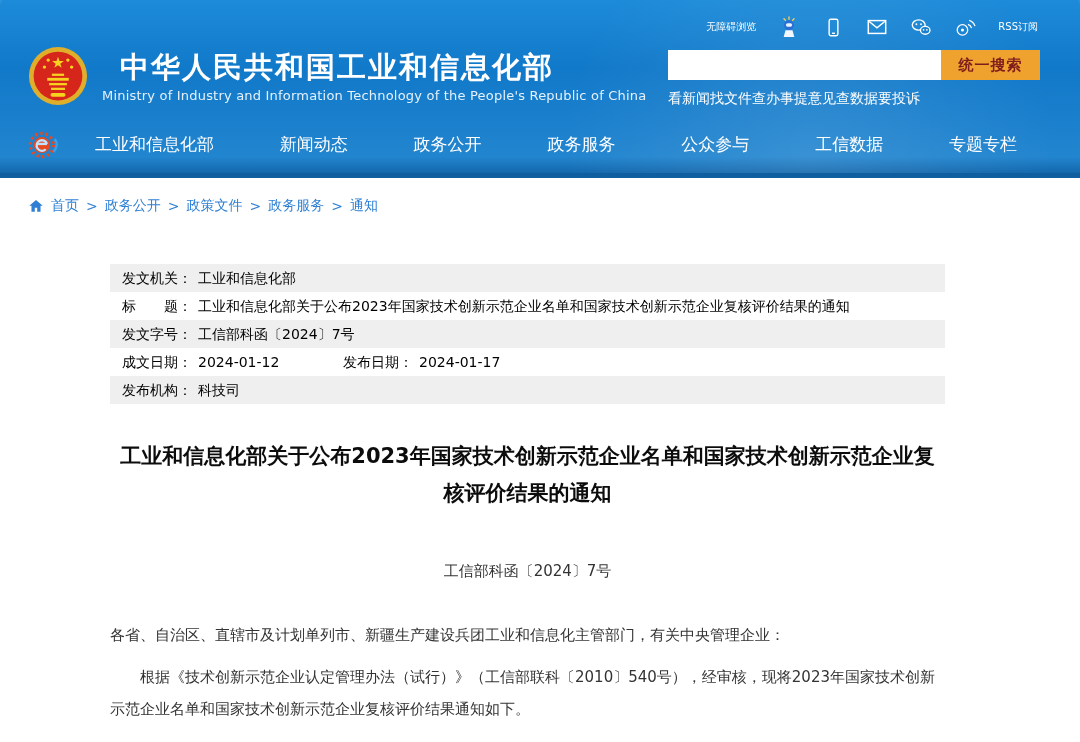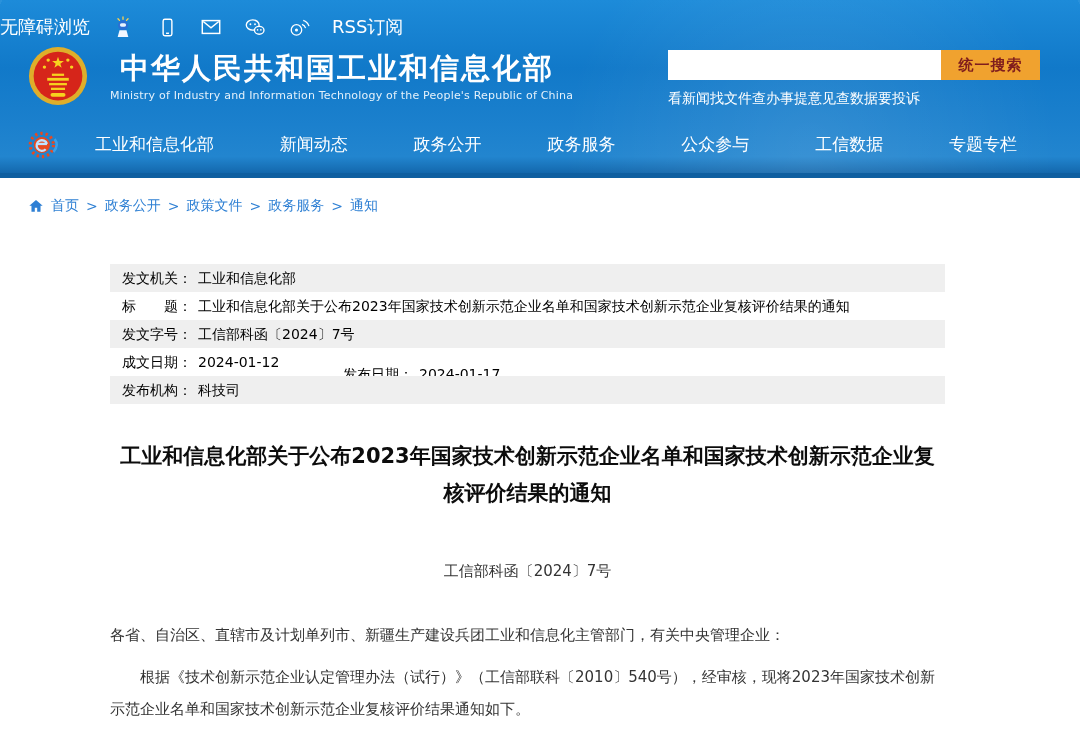--- a/index.html
+++ b/index.html
@@ -12,34 +12,34 @@
     background:linear-gradient(180deg,#1d8bd9 0%,#1179c9 38%,#1b80cd 70%,#2285cf 88%,#0f5fa2 100%);
   }
   .site-header::before{ 
     content:""; position:absolute; inset:0; pointer-events:none;
     background:
       linear-gradient(115deg, rgba(255,255,255,.06) 0 2px, transparent 2px 90px),
       linear-gradient(245deg, rgba(255,255,255,.05) 0 2px, transparent 2px 120px),
       radial-gradient(circle at 75% 85%, rgba(255,255,255,.10), transparent 30%);
   }
   .topbar{
-    height:40px; display:flex; align-items:center; 
-    gap:22px; padding:14px 42px 0 0; color:#fff; font-size:18px; position:relative; z-index:2;
+    height:40px; display:flex; align-items:center; justify-content:flex-end;
+    gap:22px; padding:14px 42px 0 0; color:#fff; font-size:10px; position:relative; z-index:2;
   }
   .topbar a{ color:#fff; text-decoration:none; cursor:pointer; }
   .tb-icon{ width:22px; height:22px; display:inline-flex; align-items:center; justify-content:center; cursor:pointer; }
 
   .header-main{
     display:flex; justify-content:space-between; align-items:flex-start;
     padding:6px 40px 0 28px; position:relative; z-index:2; height:76px;
   }
   .brand{ display:flex; align-items:center; gap:14px; cursor:pointer; }
   .emblem{ width:60px; height:60px; }
   .brand-cn{ color:#fff; font-size:29px; font-weight:bold; letter-spacing:2px; line-height:34px;margin-left:18px; }
-  .brand-en{ color:#e4f1fb; font-size:11px; margin-top:4px; letter-spacing:.2px;margin-left:8px; }
+  .brand-en{ color:#e4f1fb; font-size:13px; margin-top:4px; letter-spacing:.2px; }
 
   .search-area{ width:372px; margin-top:4px; }
   .search-row{ display:flex; height:30px; }
   .search-row input{
     flex:1; border:none; outline:none; background:#fff; padding:0 10px; font-size:14px; color:#333;
   }
   .search-btn{
     width:99px; border:none; background:#f0a22f; color:#7f1d1d; font-size:15px; font-weight:bold;
     cursor:pointer; letter-spacing:1px;
   }
@@ -64,21 +64,21 @@
   .home-icon{ width:16px; height:16px; display:inline-flex; }
 
   
   .content{ width:835px; margin:48px 0 0 110px; color:#3d3d3d; }
 
   .meta-table{ width:100%; font-size:14px; color:#000000; }
   .meta-row{ height:28px; line-height:28px; padding-left:12px; position:relative; white-space:nowrap; overflow:hidden; }
   .meta-row:nth-child(odd){ background:#efefef; }
   .meta-row:nth-child(even){ background:#ffffff; }
   .meta-label{ margin-right:6px; }
-  .meta-pair2{ position:absolute; left:233px; top:12px;text-align:center; }
+  .meta-pair2{ position:absolute; left:233px; top:0;text-align:center; }
 
   .doc-title{
     margin-top:34px; text-align:center; font-size:21px; font-weight:bold;
     color:#0c0c0c; line-height:37px; padding:0 6px;
   }
   .doc-number{ margin-top:50px; text-align:center; font-size:15px; color:#333; }
   .p-salutation{ margin-top:40px; font-size:15px; color:#333; line-height:28px; }
   .p-body{ margin-top:12px; font-size:15px; color:#333; line-height:32px; text-indent:2em; }
 </style>
 </head>

